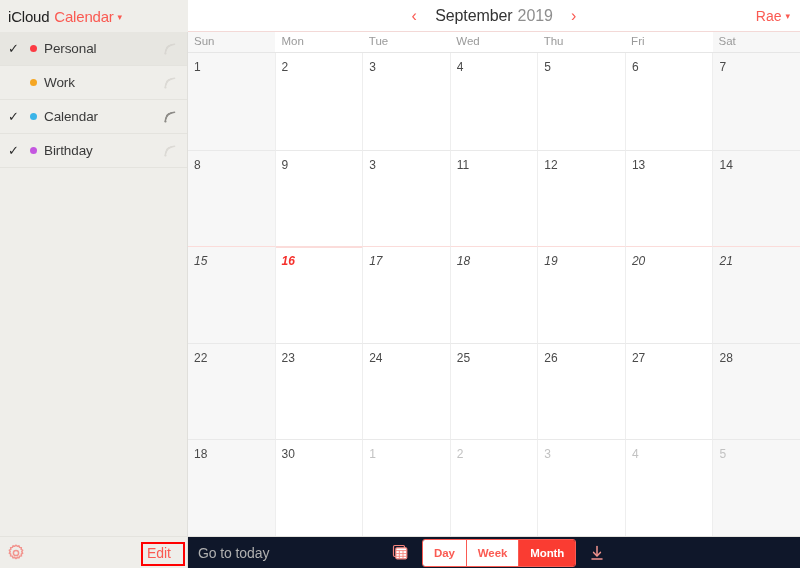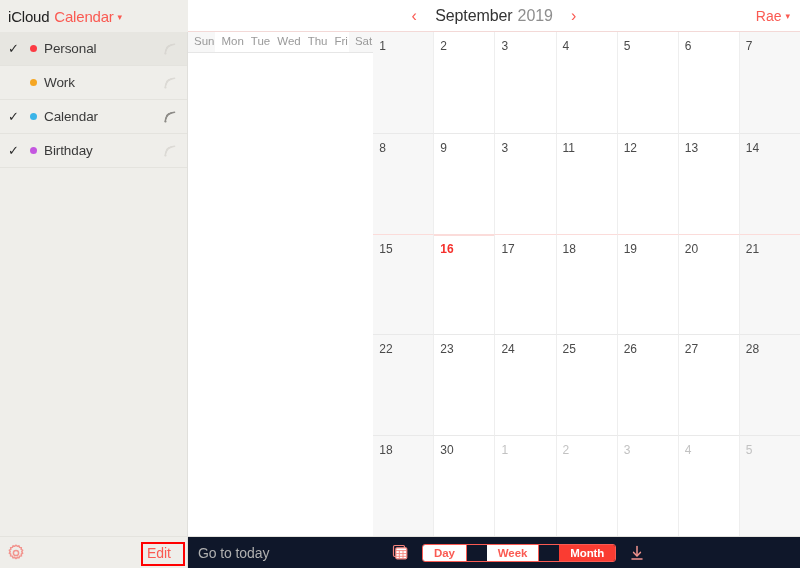--- a/index.html
+++ b/index.html
@@ -148,21 +148,21 @@
     transform: translateY(-50%);
     width: 16px; height: 16px;
     display: block;
   }
   .sidebar-spacer { flex: 1 1 auto; }
 
   
   .cal-main {
     flex: 1 1 auto;
     display: flex;
-    flex-direction: row;
+    flex-direction: column;
     background: #ffffff;
     min-width: 0;
   }
   .dow-header {
     height: 21px;
     flex: 0 0 21px;
     display: flex;
     border-bottom: 1px solid #e6e6e6;
   }
   .dow-cell {
@@ -197,21 +197,21 @@
   }
   .day-cell:last-child { border-right: none; }
   .day-cell.weekend { background: #f7f7f7; }
   .day-num {
     font-size: 12px;
     color: #4a4a4a;
     line-height: 1;
   }
   .day-cell.other .day-num { color: #c2c2c2; }
   .day-cell.today .day-num { color: #f5302c; font-weight: bold; }
-  .week-row.today-week .day-cell { border-top-color: #fbdcda; }
+  .week-row.today-week .day-cell { border-top-color: #fbdcda; font-style: italic; }
   .day-cell.today { border-top: 2px solid #f5302c; padding-top: 3px; }
   .week-row:first-child .day-cell { border-top: none; }
 
   
   .bottombar {
     height: 32px;
     flex: 0 0 32px;
     display: flex;
     align-items: stretch;
     background: #ffffff;
@@ -272,22 +272,21 @@
     align-items: center;
     gap: 12px;
   }
   .layers-icon { width: 18px; height: 18px; display: block; }
   .dl-icon { width: 18px; height: 18px; display: block; }
   .segmented {
     display: flex;
     border: 1px solid #fa5a52;
     border-radius: 3px;
     overflow: hidden;
-    height: 18px;
-    gap: 20px;
+    height: 28px;
   }
   .seg {
     font-size: 11.5px;
     font-weight: bold;
     color: #fa5a52;
     background: #ffffff;
     padding: 0 11px;
     display: flex;
     align-items: center;
     border-right: 1px solid #fa5a52;

